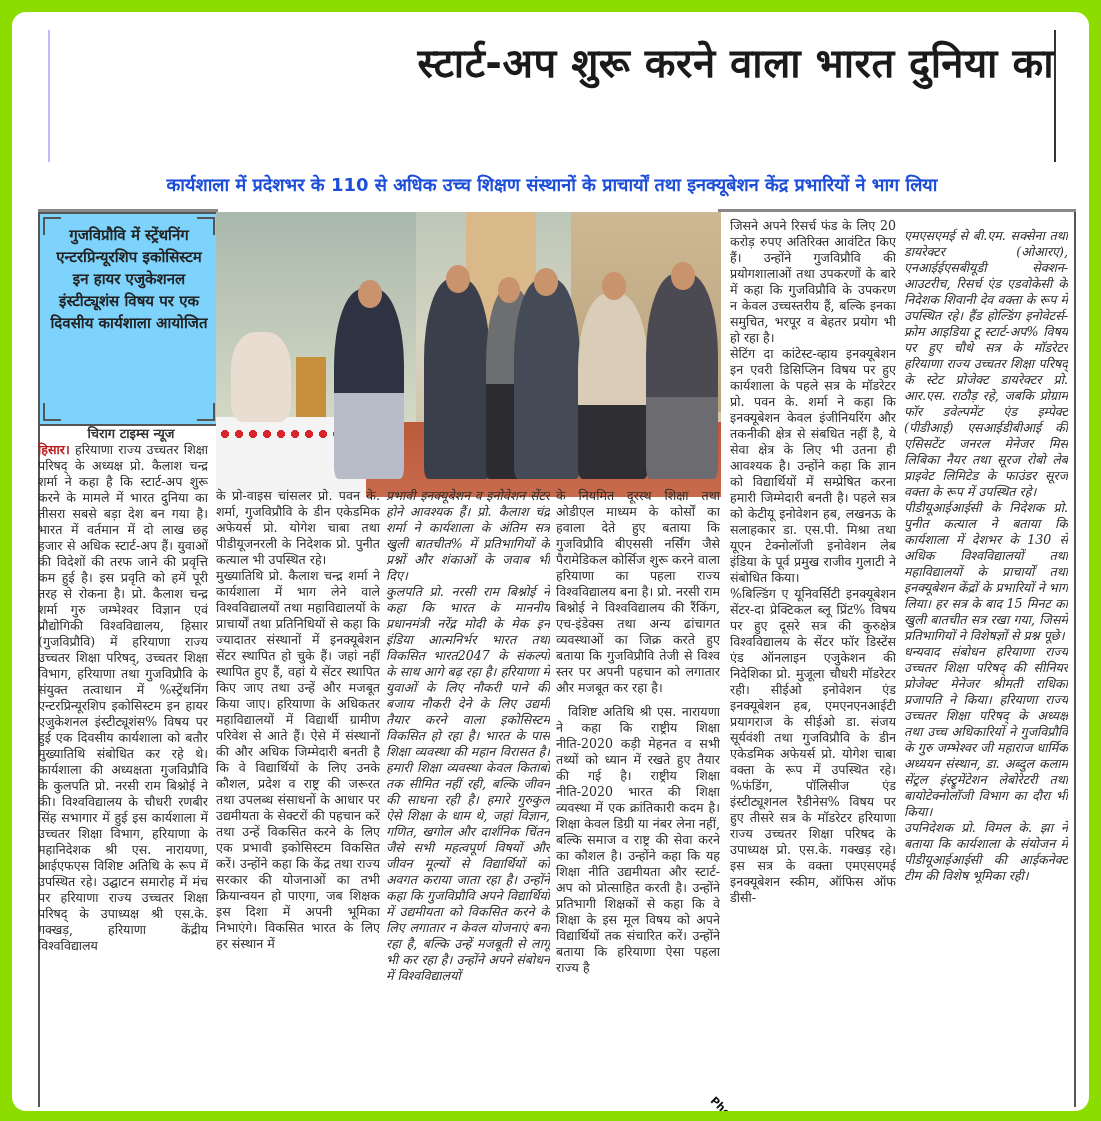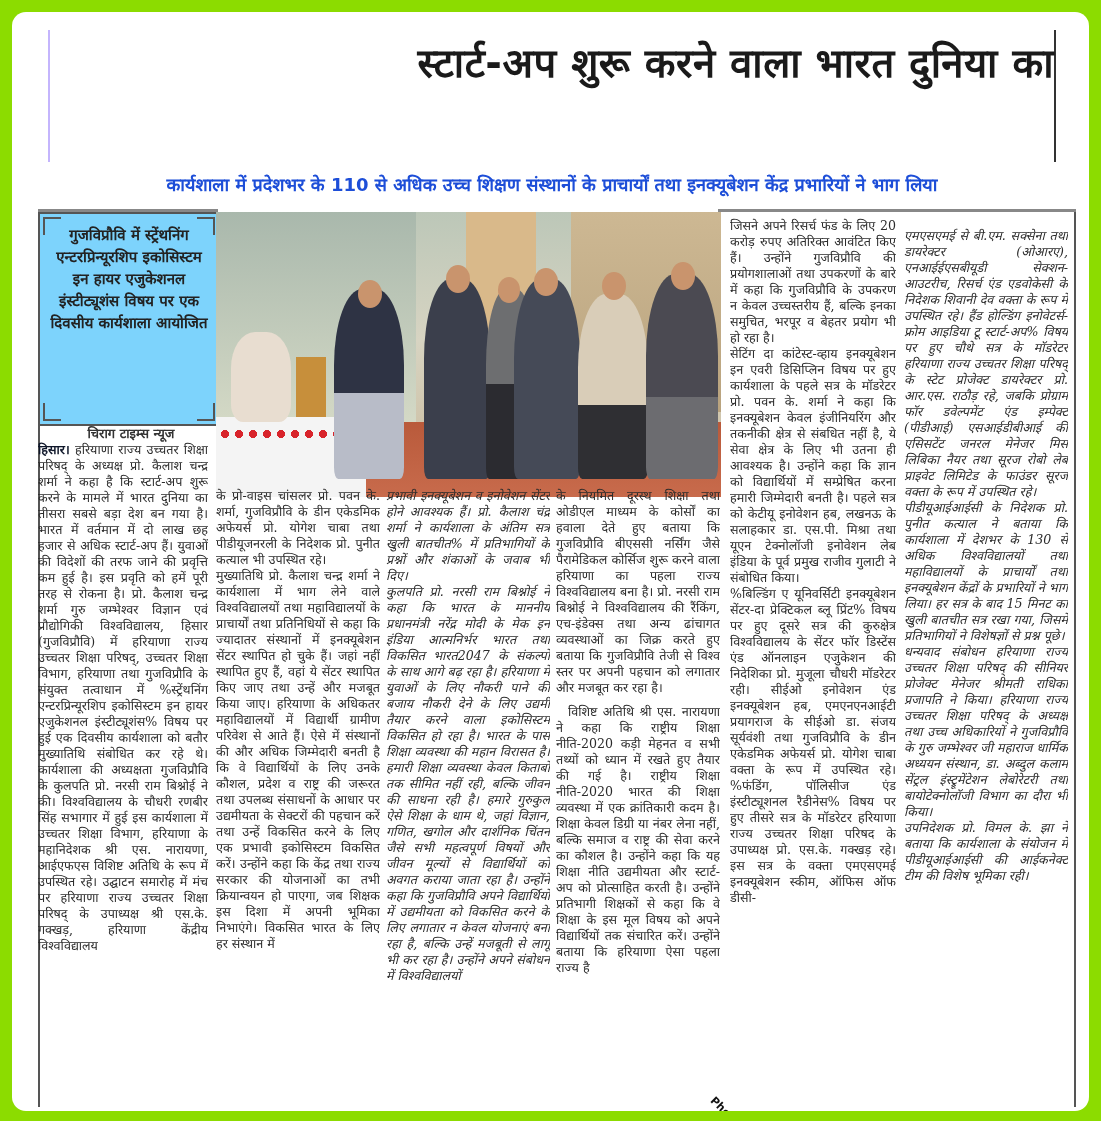--- a/index.html
+++ b/index.html
@@ -42,21 +42,21 @@
     .right-rule { position: absolute; left: 1062px; top: 200px; width: 2px; height: 895px; background: #555; }
     .byline {
       position: absolute; left: 34px; top: 412px; width: 170px; text-align: center;
       font-family: "DejaVu Sans", sans-serif; font-weight: bold; font-size: 13px; color: #333;
     }
     .col {
       position: absolute; font-size: 12.6px; line-height: 16px; color: #2b2b2b;
       text-align: justify; overflow: hidden;
     }
     .col p { margin: 0; text-indent: 0; }
-    .col .dateline { font-weight: bold; color: #0f172a; }
+    .col .dateline { font-weight: bold; color: #b91c1c; }
     .photo {
       position: absolute; left: 204px; top: 200px; width: 505px; height: 285px; overflow: hidden;
       background: linear-gradient(180deg, #bcc7b8 0%, #d7d4c2 45%, #c9b899 100%);
     }
     .photo .wall-left { position: absolute; left: 0; top: 0; width: 200px; height: 230px; background: linear-gradient(180deg,#a9b8ac,#d8dcc8); }
     .photo .door { position: absolute; left: 250px; top: 0; width: 70px; height: 220px; background: #d9b98a; }
     .photo .window { position: absolute; left: 355px; top: 0; width: 150px; height: 200px; background: linear-gradient(180deg,#cdb893,#b9a37e); }
     .photo .floor { position: absolute; left: 130px; top: 210px; width: 375px; height: 75px; background: linear-gradient(180deg,#b95a3b,#c86b4c); }
     .photo .table { position: absolute; left: 0; top: 205px; width: 150px; height: 80px; background: #f4f4f4; }
     .photo .statue { position: absolute; left: 15px; top: 120px; width: 60px; height: 90px; border-radius: 40% 40% 20% 20%; background: #e8ddd0; }

